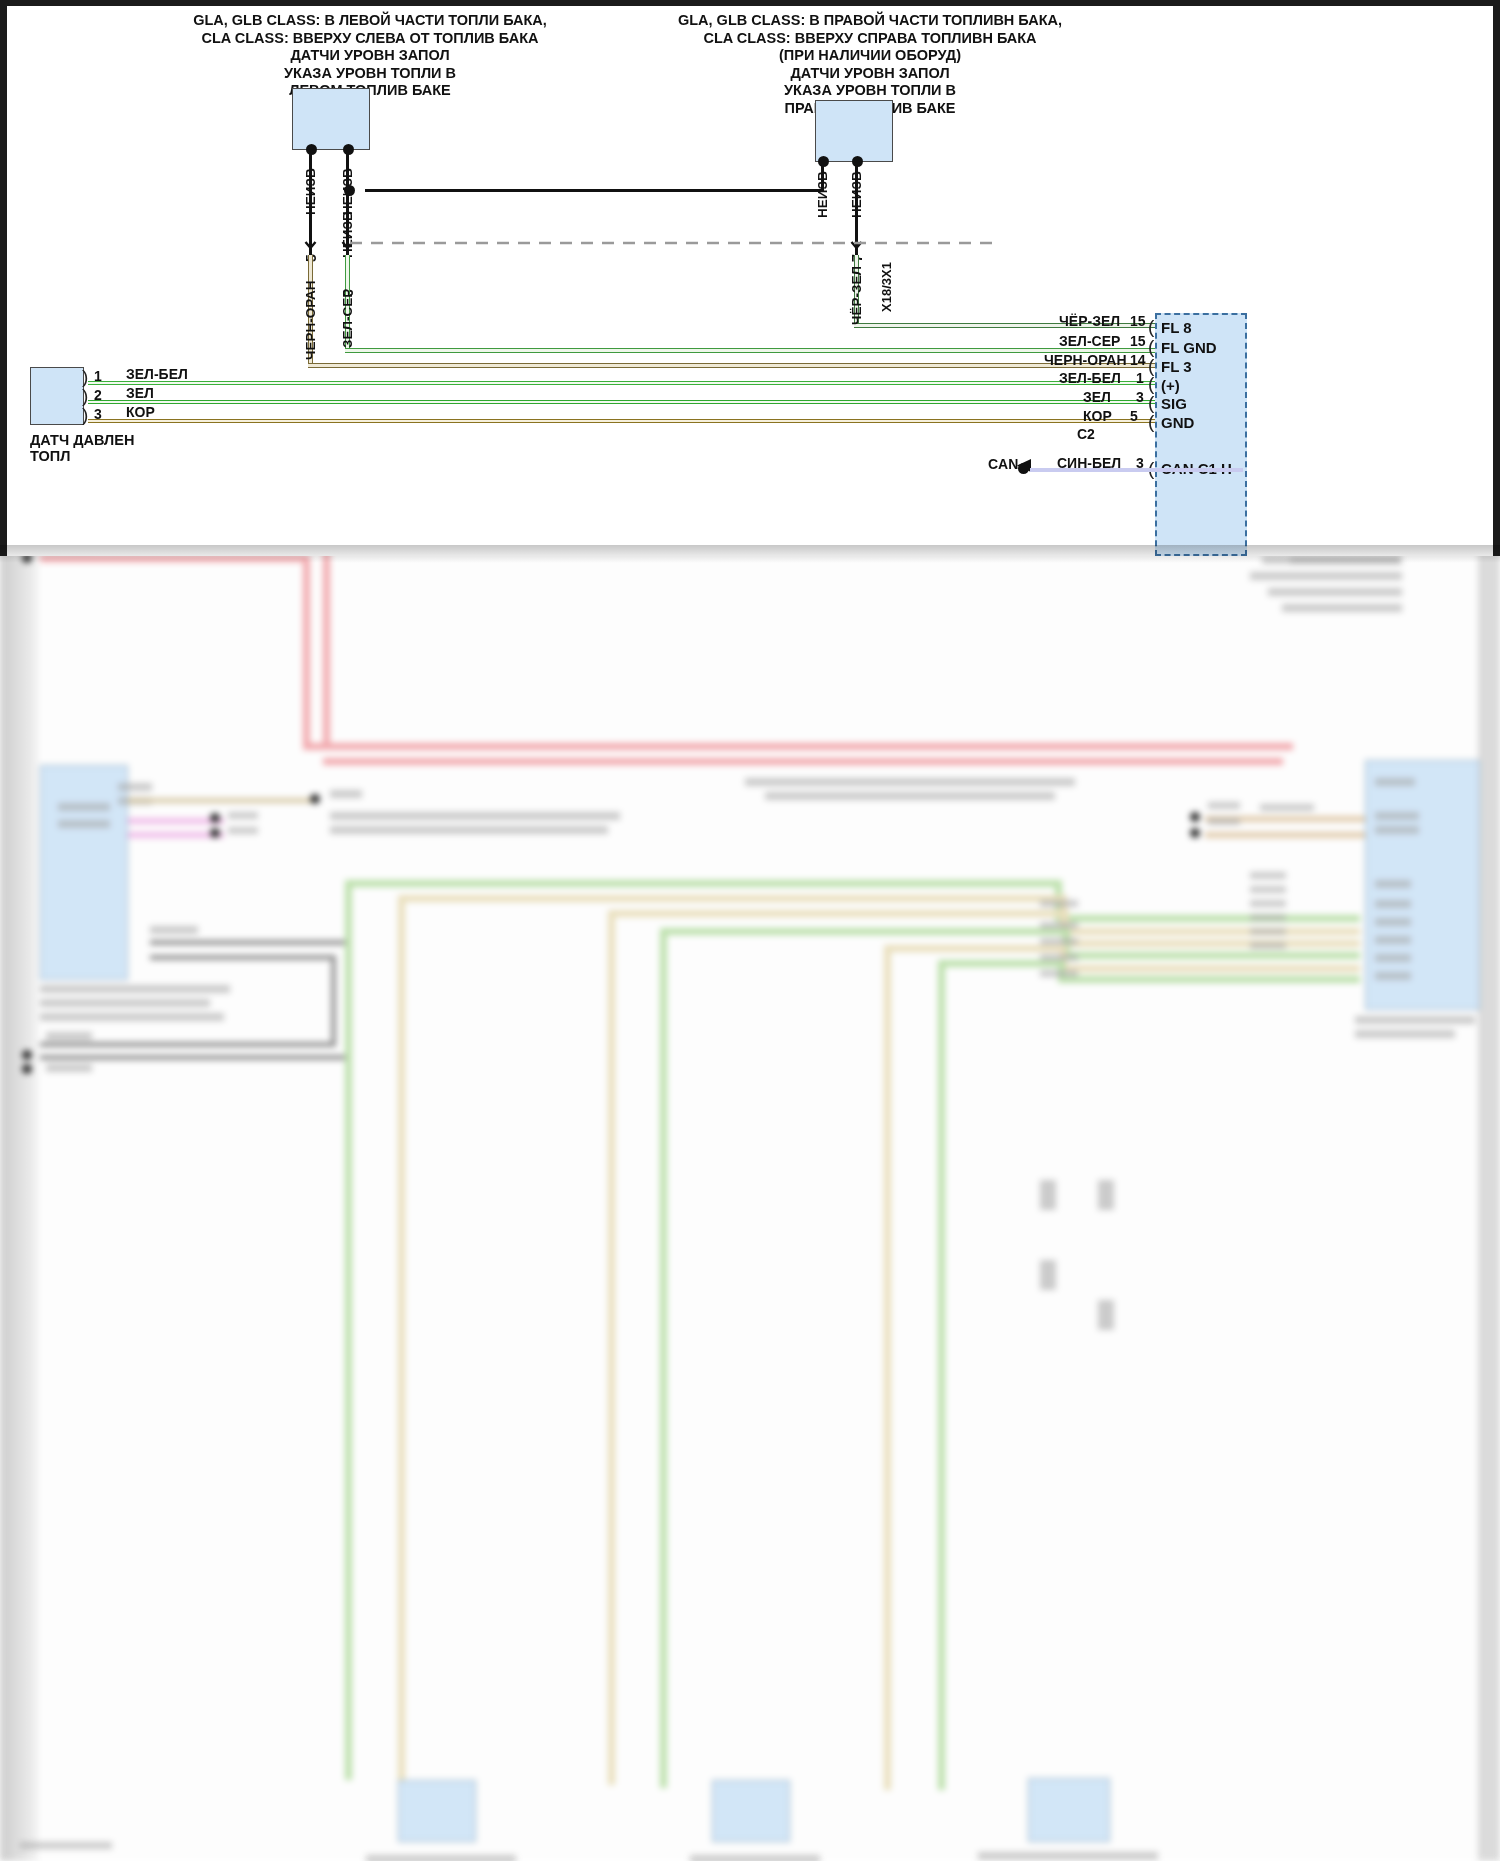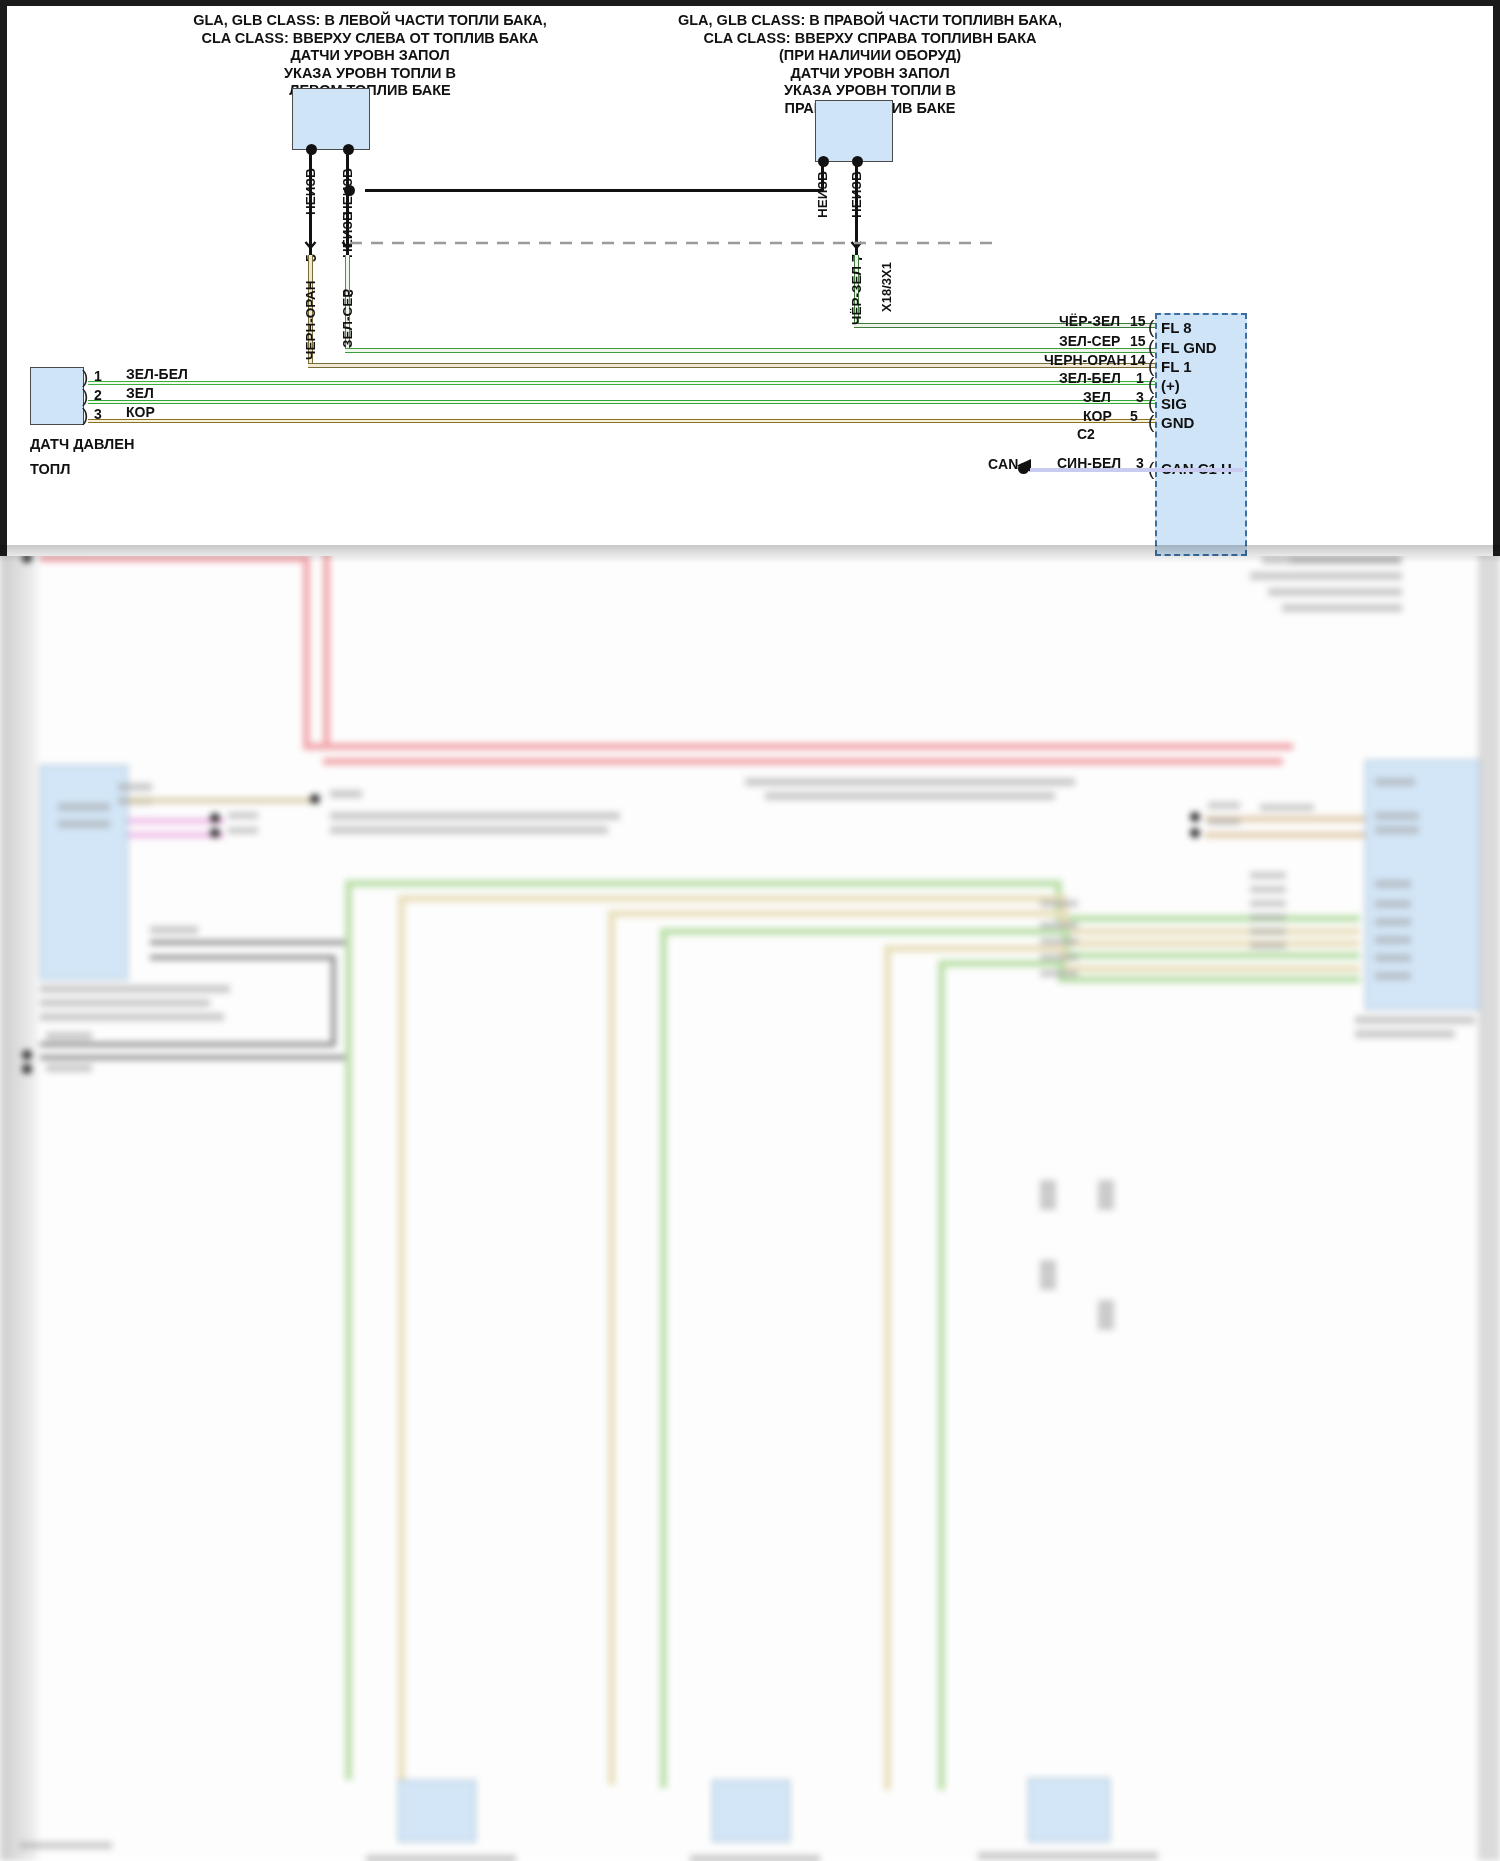--- a/index.html
+++ b/index.html
@@ -24,21 +24,21 @@
     position:absolute;background:#cfe4f7;border:1.6px solid #4a4a4a;box-sizing:border-box;
   }
   .dot{position:absolute;width:11px;height:11px;border-radius:50%;background:#111;}
   .wire{position:absolute;}
   .vlabel{
     position:absolute;font-size:13.5px;font-weight:700;color:#111;white-space:nowrap;
     transform-origin:0 0;transform:rotate(-90deg);
   }
   .hlabel{position:absolute;font-size:14px;font-weight:700;color:#111;white-space:nowrap;}
   .pinnum{position:absolute;font-size:14px;font-weight:600;color:#111;white-space:nowrap;}
-  .plainlabel{position:absolute;font-size:14.5px;font-weight:700;color:#111;white-space:pre;line-height:25px;}
+  .plainlabel{position:absolute;font-size:14.5px;font-weight:700;color:#111;white-space:pre;line-height:16px;}
   .ecu{
     position:absolute;background:#cfe4f7;border:2px dashed #3b6fa0;box-sizing:border-box;
   }
   .ecupin{position:absolute;font-size:15px;font-weight:600;color:#111;white-space:nowrap;}
   .bracket{position:absolute;font-size:19px;color:#222;line-height:1;}
 
   
   #blurwrap{position:absolute;left:0;top:460px;width:1500px;height:1401px;overflow:hidden;z-index:1;}
   #blur{position:absolute;left:0;top:0;width:1500px;height:1401px;
         filter:blur(3.2px);opacity:.92;background:#fff;}
@@ -327,21 +327,21 @@
     <div class="ecupin" style="left:1161px;top:319px;">FL 8</div>
 
     <div class="hlabel" style="left:1059px;top:333px;">ЗЕЛ-СЕР</div>
     <div class="pinnum" style="left:1130px;top:333px;">15</div>
     <div class="bracket" style="left:1148px;top:337px;">(</div>
     <div class="ecupin" style="left:1161px;top:339px;">FL GND</div>
 
     <div class="hlabel" style="left:1044px;top:352px;">ЧЕРН-ОРАН</div>
     <div class="pinnum" style="left:1130px;top:352px;">14</div>
     <div class="bracket" style="left:1148px;top:356px;">(</div>
-    <div class="ecupin" style="left:1161px;top:358px;">FL 1</div>
+    <div class="ecupin" style="left:1161px;top:358px;">FL 3</div>
 
     <div class="hlabel" style="left:1059px;top:370px;">ЗЕЛ-БЕЛ</div>
     <div class="pinnum" style="left:1136px;top:370px;">1</div>
     <div class="bracket" style="left:1148px;top:374px;">(</div>
     <div class="ecupin" style="left:1161px;top:377px;">(+)</div>
 
     <div class="hlabel" style="left:1083px;top:389px;">ЗЕЛ</div>
     <div class="pinnum" style="left:1136px;top:389px;">3</div>
     <div class="bracket" style="left:1148px;top:393px;">(</div>
     <div class="ecupin" style="left:1161px;top:395px;">SIG</div>

